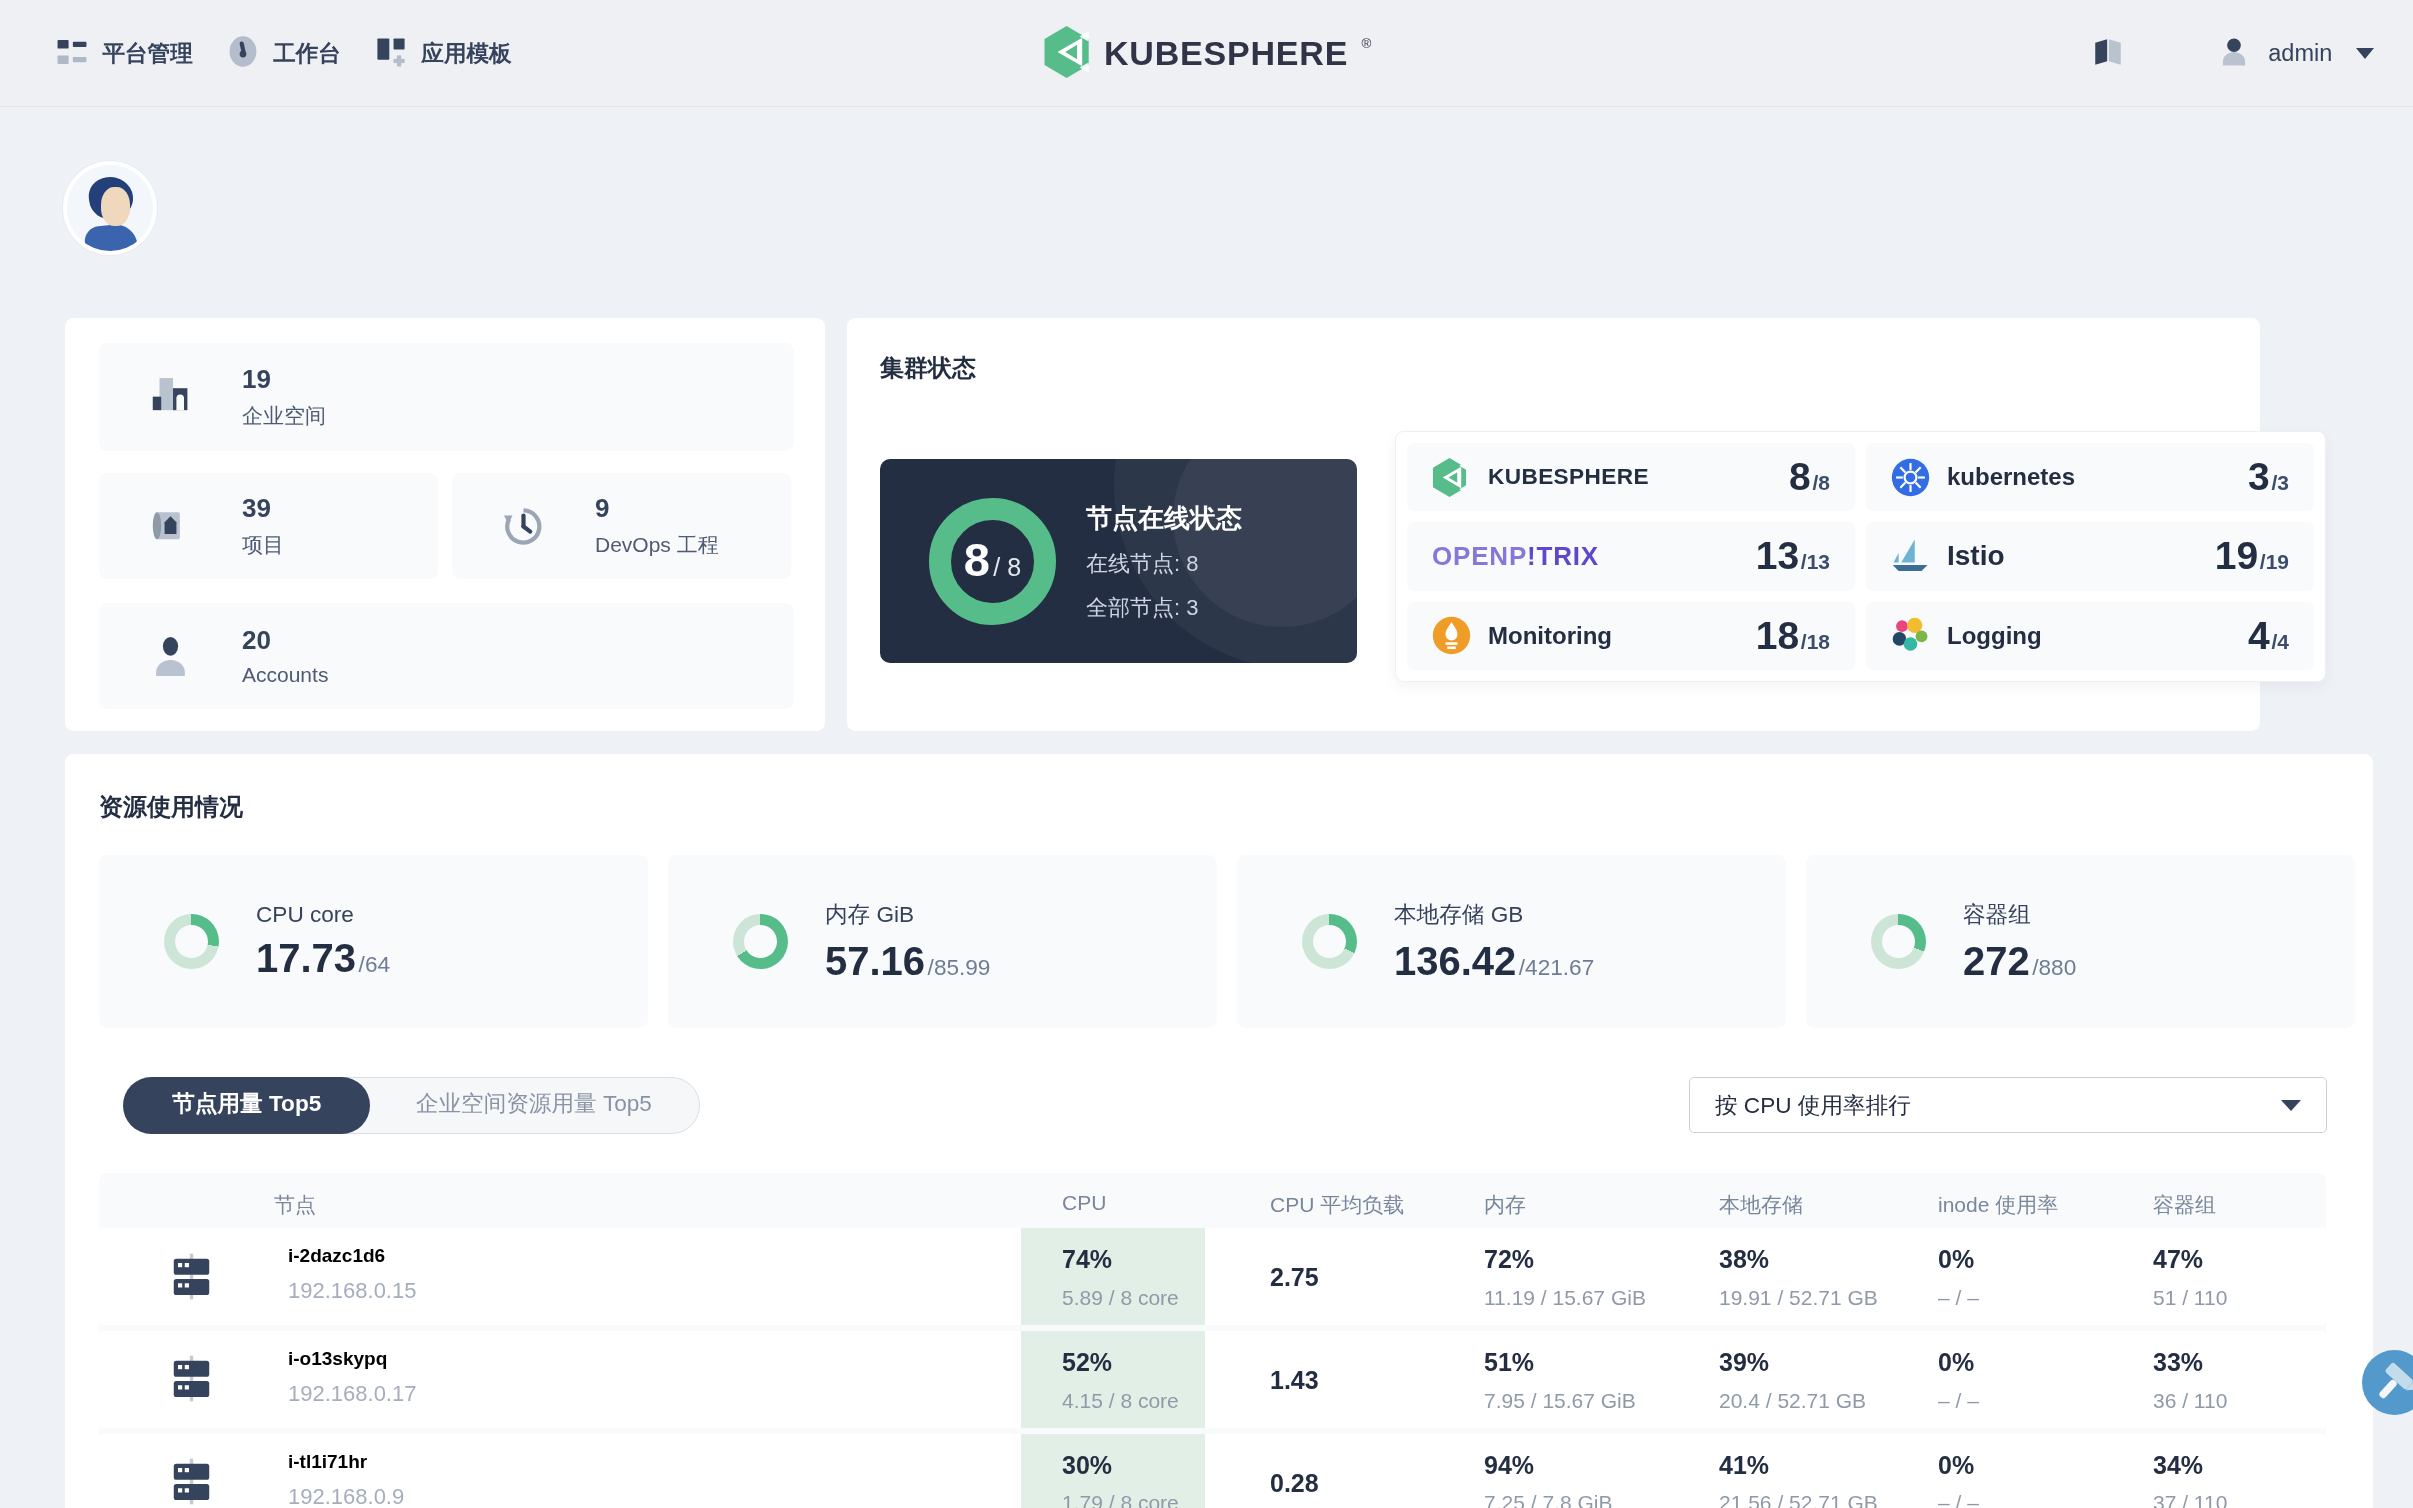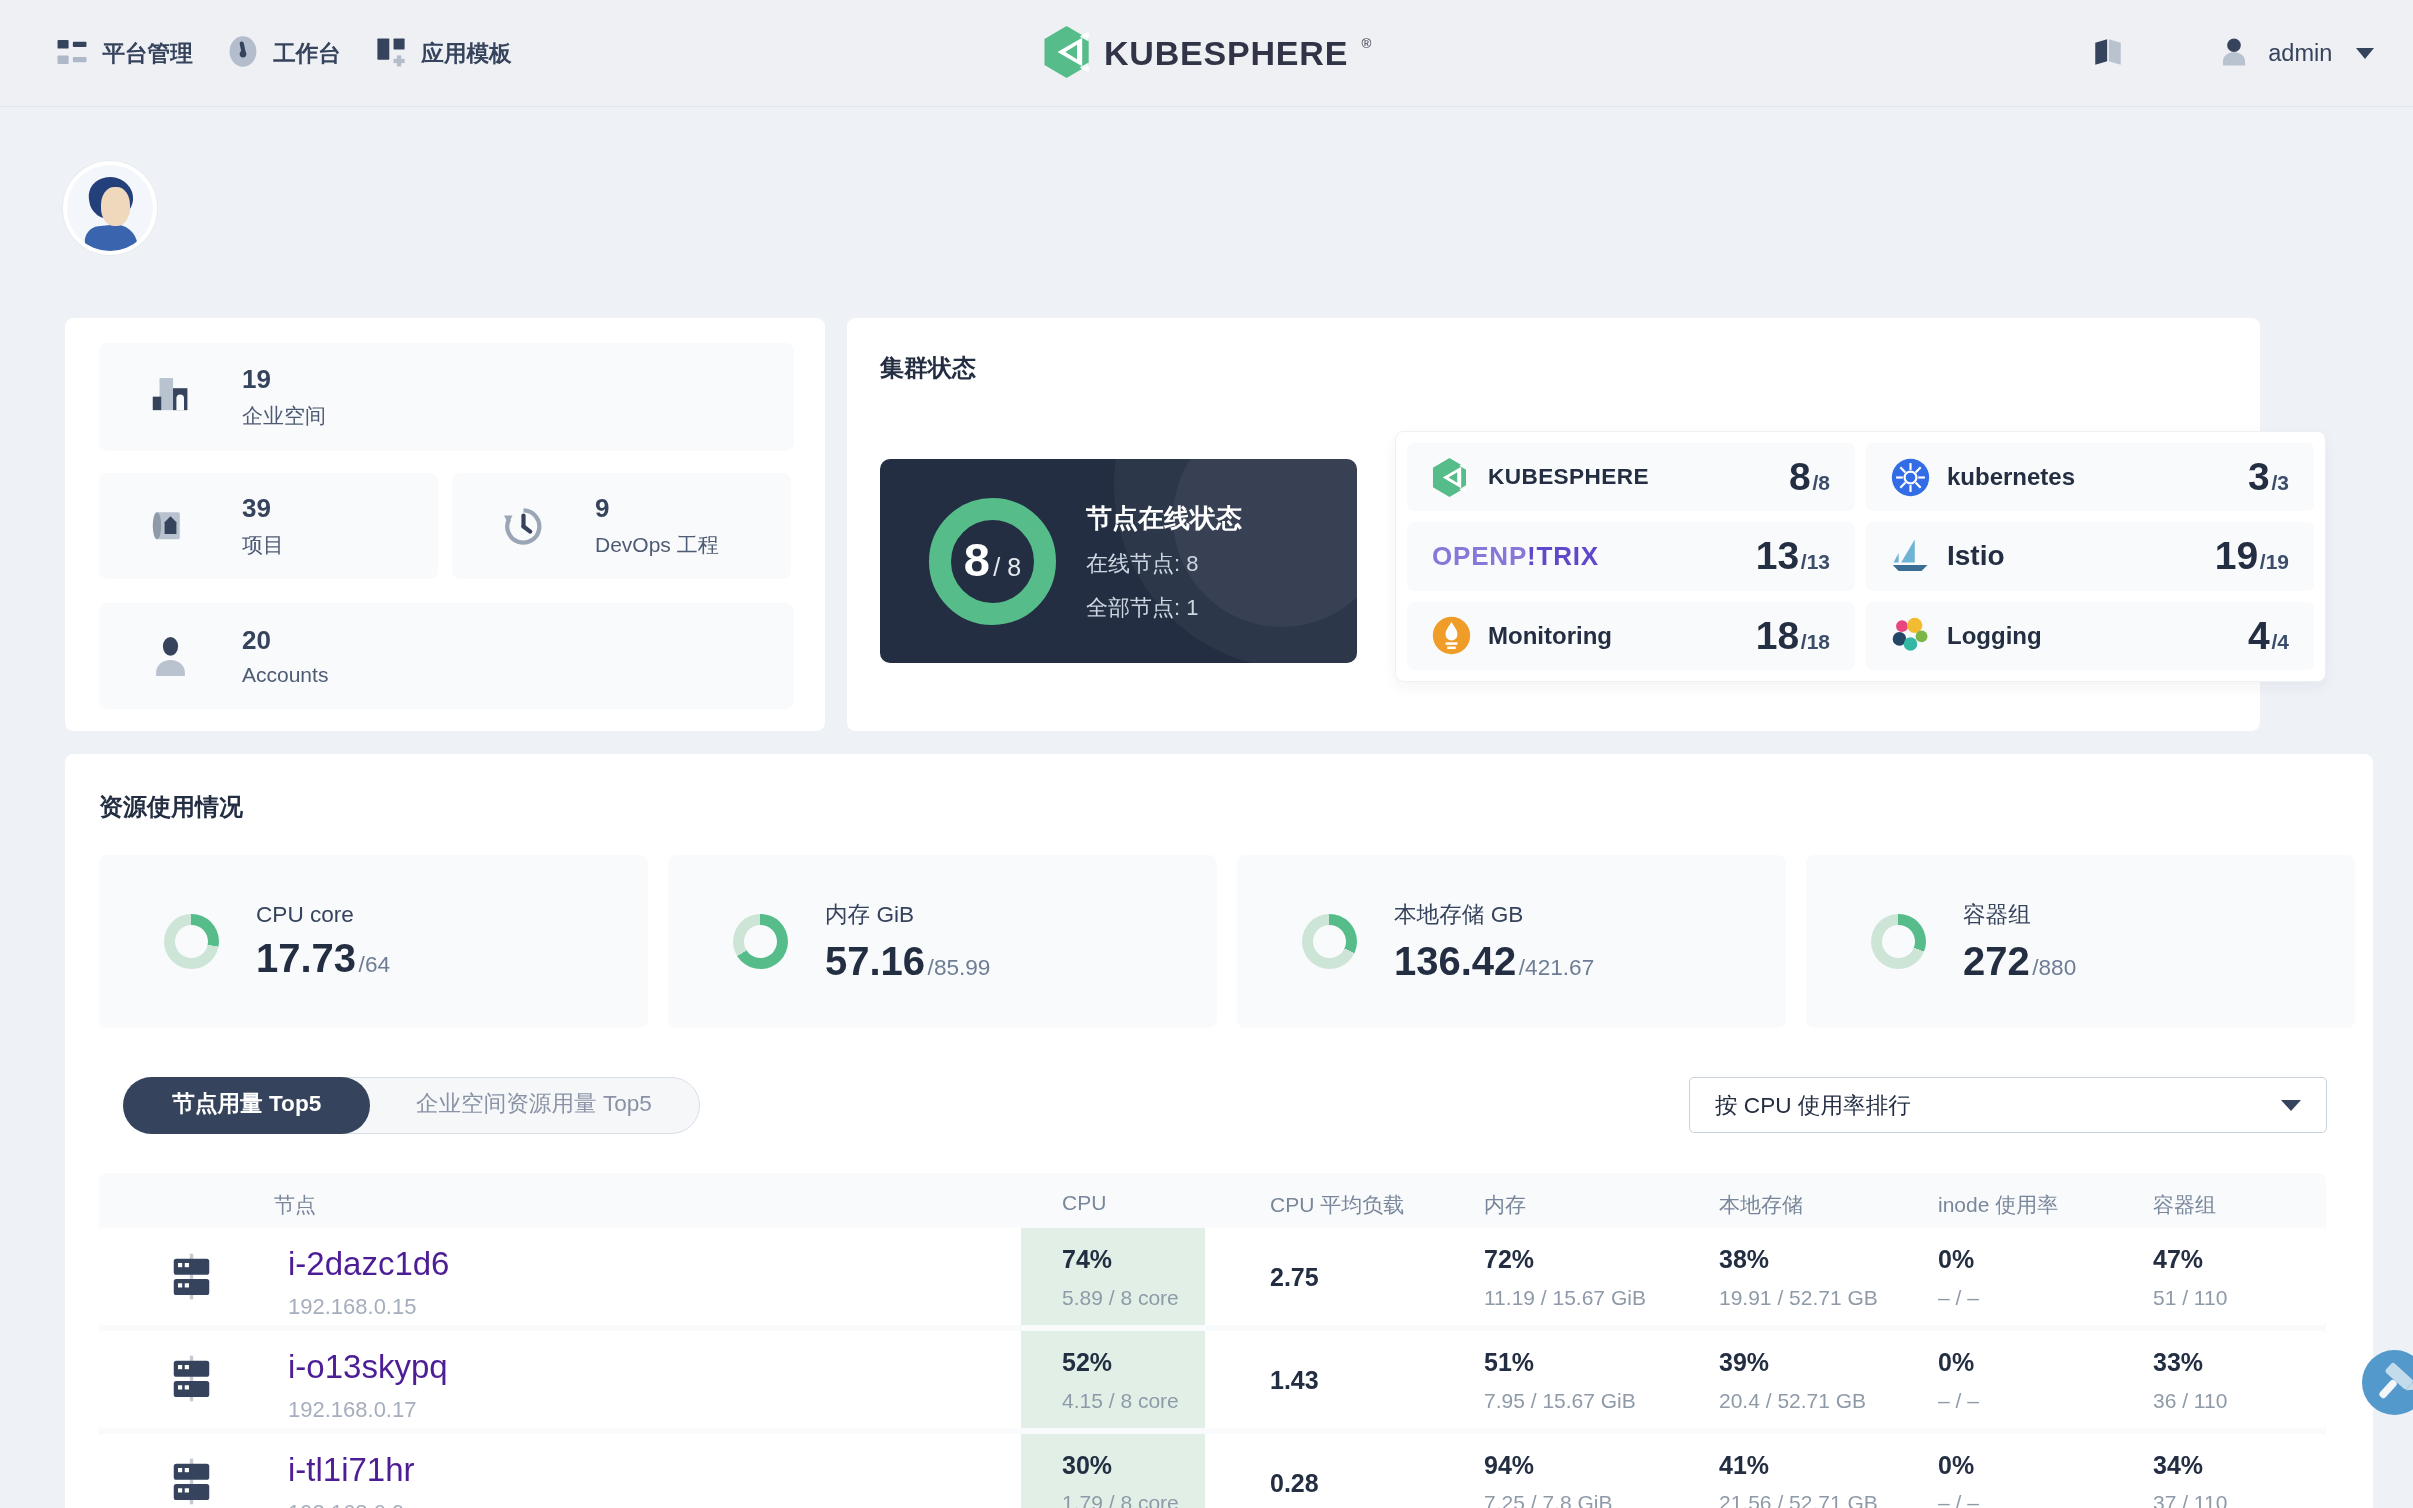--- a/index.html
+++ b/index.html
@@ -109,21 +109,21 @@
   .dd-caret { margin-left:auto; width:0; height:0; border-left:10px solid transparent; border-right:10px solid transparent; border-top:11.7px solid #36435c; }
 
   
   .tbl { position:absolute; left:34px; top:419px; width:2227px; height:360px; background:#f9fafb; border-radius:8.4px; }
   .thead { position:relative; height:55px; }
   .th { position:absolute; top:18.4px; font-size:21px; color:#79879c; }
   .th0{left:175px}.th1{left:963px}.th2{left:1171px}.th3{left:1385px}.th4{left:1620px}.th5{left:1839px}.th6{left:2054px}
   .trow { position:relative; height:97px; background:#fff; border-radius:4.2px; margin:0 0 5.9px 0; overflow:hidden; cursor:pointer; }
   .srv-ic { position:absolute; left:68px; top:23.5px; width:49px; height:49px; }
   .ncol { position:absolute; left:189px; top:17px; }
-  .nm { font-size:33px; font-weight:400; color:#4c1d95; }
+  .nm { font-size:19px; font-weight:700; color:#000000; }
   .ip { font-size:22px; color:#a5aebc; margin-top:11px; }
   .cpu-cell { position:absolute; left:922px; top:0; bottom:0; width:184px; background:#e2efe6; padding:17px 0 0 41px; }
   .pct { font-size:25px; font-weight:700; color:#242e42; }
   .det { font-size:21px; color:#8f9aa8; margin-top:11.7px; }
   .vcol { position:absolute; top:17px; }
   .c-load { left:1171px; top:35px; } .c-mem { left:1385px; } .c-disk { left:1620px; }
   .c-inode { left:1839px; } .c-pods { left:2054px; }
   .load-val { font-size:25px; font-weight:600; color:#242e42; }
 
   
@@ -274,21 +274,21 @@
   <div class="dark-card">
     <div class="deco1"></div>
     <div class="deco2"></div>
     <div class="big-donut">
       <span class="bd-val">8</span>
       <span class="bd-total">/ 8</span>
     </div>
     <div class="dk-txt">
       <div class="dk-title">节点在线状态</div>
       <div class="dk-line">在线节点: 8</div>
-      <div class="dk-line">全部节点: 1</div>
+      <div class="dk-line">全部节点: 3</div>
     </div>
   </div>
 
   <div class="svc-panel">
     <div class="svc-cell">
       <span class="svc-ic">
         <svg width="35" height="39" viewBox="0 0 36 40">
             <polygon points="18,0 35,10 35,30 18,40 1,30 1,10" fill="#55bc8a"></polygon>
             <polygon points="30,9 30,31 11,20" fill="#fff"></polygon>
             <polygon points="26,14.5 26,25.5 17,20" fill="#55bc8a"></polygon>

